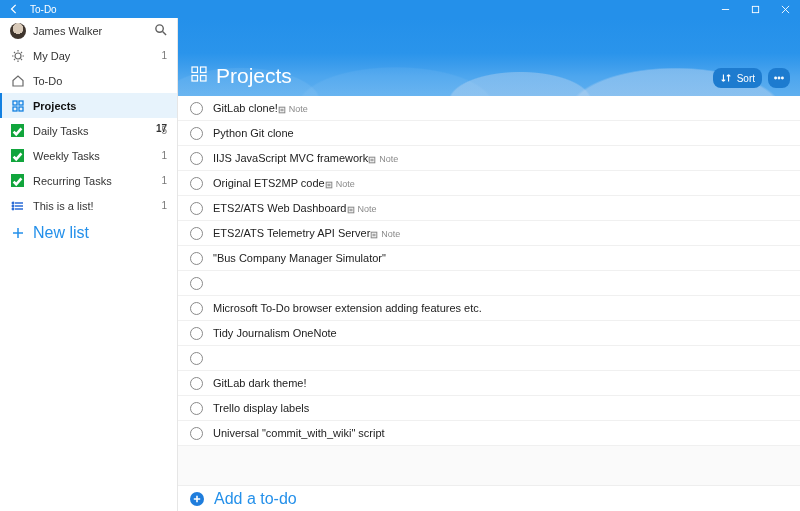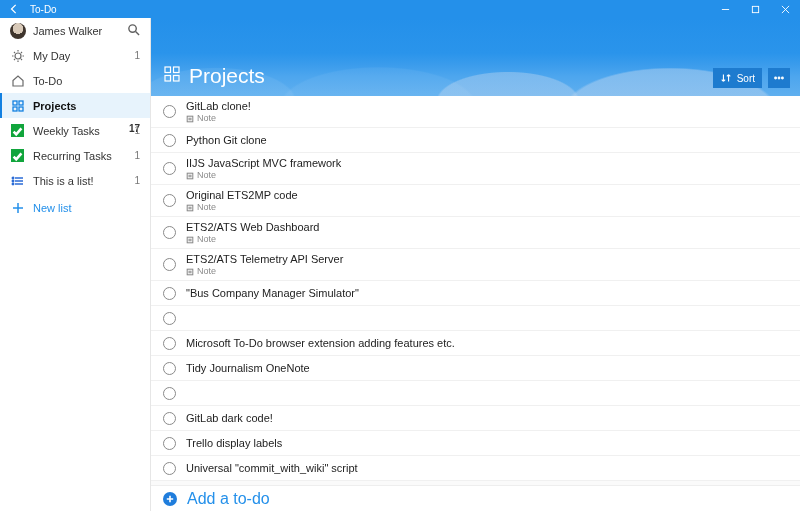--- a/index.html
+++ b/index.html
@@ -22,21 +22,21 @@
   }
   .titlebar .back svg { width: 10px; height: 10px; fill: none; stroke: #fff; stroke-width: 1.5; }
   .titlebar .title { margin-left: 2px; }
   .win-controls { position: absolute; right: 0; top: 0; height: 100%; display: flex; }
   .win-controls div { width: 30px; display: flex; align-items: center; justify-content: center; }
   .win-controls svg { width: 9px; height: 9px; stroke: #fff; stroke-width: 1; fill: none; }
 
   
   .content { flex: 1; display: flex; min-height: 0; }
   .sidebar {
-    width: 151px;
+    width: 178px;
     border-right: 1px solid #e6e6e6;
     display: flex; flex-direction: column;
     background: #fff;
   }
   .profile-row {
     height: 25px;
     display: flex; align-items: center;
     padding: 0 10px;
   }
   .avatar {
@@ -62,21 +62,21 @@
   .nav-item .label { flex: 1; white-space: nowrap; overflow: hidden; }
   .nav-item .count { font-size: 10px; color: #777; margin-left: 4px; }
   .nav-item.selected { background: #e7f3fc; font-weight: 600; color: #111; border-left: 2px solid #1280e1; padding-left: 8px; }
   .nav-item.selected .count { color: #333; margin-top: 46px; }
 
   .square-green { width:13px;height:13px;background:#11a53c;display:flex;align-items:center;justify-content:center; }
   .square-green svg { width:9px;height:9px;stroke:#fff;stroke-width:2;fill:none; }
 
   .new-list {
     height: 25px; display: flex; align-items: center;
-    padding: 0 10px; font-size: 11px; color: #2490ea; cursor: default;
+    padding: 0 10px; font-size: 16px; color: #2490ea; cursor: default;
     margin-top: 2px;
   }
   .new-list .icon { width: 15px; margin-right: 8px; display:flex;align-items:center;justify-content:center; }
   .new-list .icon svg { width:12px;height:12px;stroke:#2490ea;stroke-width:1.5;fill:none; }
 
   
   .main { flex: 1; display: flex; flex-direction: column; min-height: 0; background:#fff; }
   .hero {
     height: 78px;
     background: linear-gradient(to bottom, #2490ea 0%, #2a94eb 45%, #3b9cec 60%, #4da6ee 75%, #5fafef 100%);
@@ -101,21 +101,21 @@
   .hero-title { font-size: 21px; font-weight: 300; }
   .hero-actions {
     position: absolute; right: 10px; bottom: 8px;
     display: flex; gap: 6px;
   }
   .hero-btn {
     background: #1d7bcf;
     color: #fff;
     border: none;
     height: 20px;
-    border-radius: 0;
+    border-radius: 8px;
     font-size: 10px;
     display: flex; align-items: center; gap: 5px;
     padding: 0 7px;
     cursor: default;
   }
   .hero-btn svg { width: 12px; height: 12px; stroke:#fff; fill:none; stroke-width:1.3; }
   .hero-btn.iconic { width: 22px; padding: 0; justify-content: center; }
 
   
   .tasks { flex: 1; overflow-y: auto; overflow-x: hidden; background:#fafafa; }
@@ -126,21 +126,21 @@
     background: #fff;
     display: flex; align-items: center;
     min-height: 25px;
     padding: 4px 8px 4px 12px;
     border-bottom: 1px solid #f0f0f0;
     gap: 10px;
   }
   .task .ring {
     width: 13px; height: 13px; border: 1.5px solid #8a8a8a; border-radius: 50%; flex-shrink:0;
   }
-  .task .tcontent { display:flex; flex-direction:column; }
+  .task .tcontent { display:flex; }
   .task .ttitle { font-size: 11px; color: #222; }
   .task .tnote { font-size: 9px; color: #8a8a8a; display:flex;align-items:flex-end;gap:3px; margin-top:1px; }
   .task .tnote svg { width:8px;height:8px;stroke:#8a8a8a;fill:none;stroke-width:1.3; }
 
   .addrow {
     height: 26px;
     display:flex;align-items:center;
     padding: 0 12px;
     gap: 10px;
     background:#fff; border-top:1px solid #eee;
@@ -222,20 +222,31 @@
               <rect x="2" y="2" width="4" height="4"></rect>
               <rect x="8" y="2" width="4" height="4"></rect>
               <rect x="2" y="8" width="4" height="4"></rect>
               <rect x="8" y="8" width="4" height="4"></rect>
             </svg>
         </span>
         <span class="label">Projects</span>
         <span class="count">17</span>
       </div>
 
+      <div class="nav-item">
+        <span class="icon">
+          <span class="square-green">
+              <svg viewBox="0 0 10 10">
+                <path d="M2 5.5 4 7.5 8 3"></path>
+              </svg>
+            </span>
+        </span>
+        <span class="label">Daily Tasks</span>
+        <span class="count">5</span>
+      </div>
 
       <div class="nav-item">
         <span class="icon">
           <span class="square-green">
               <svg viewBox="0 0 10 10">
                 <path d="M2 5.5 4 7.5 8 3"></path>
               </svg>
             </span>
         </span>
         <span class="label">Weekly Tasks</span>
@@ -401,21 +412,21 @@
           <div class="tcontent">
             <div class="ttitle">Tidy Journalism OneNote</div>
           </div>
         </div>
         <div class="task">
           <span class="ring"></span>
         </div>
         <div class="task">
           <span class="ring"></span>
           <div class="tcontent">
-            <div class="ttitle">GitLab dark code!</div>
+            <div class="ttitle">GitLab dark theme!</div>
           </div>
         </div>
         <div class="task">
           <span class="ring"></span>
           <div class="tcontent">
             <div class="ttitle">Trello display labels</div>
           </div>
         </div>
         <div class="task">
           <span class="ring"></span>

